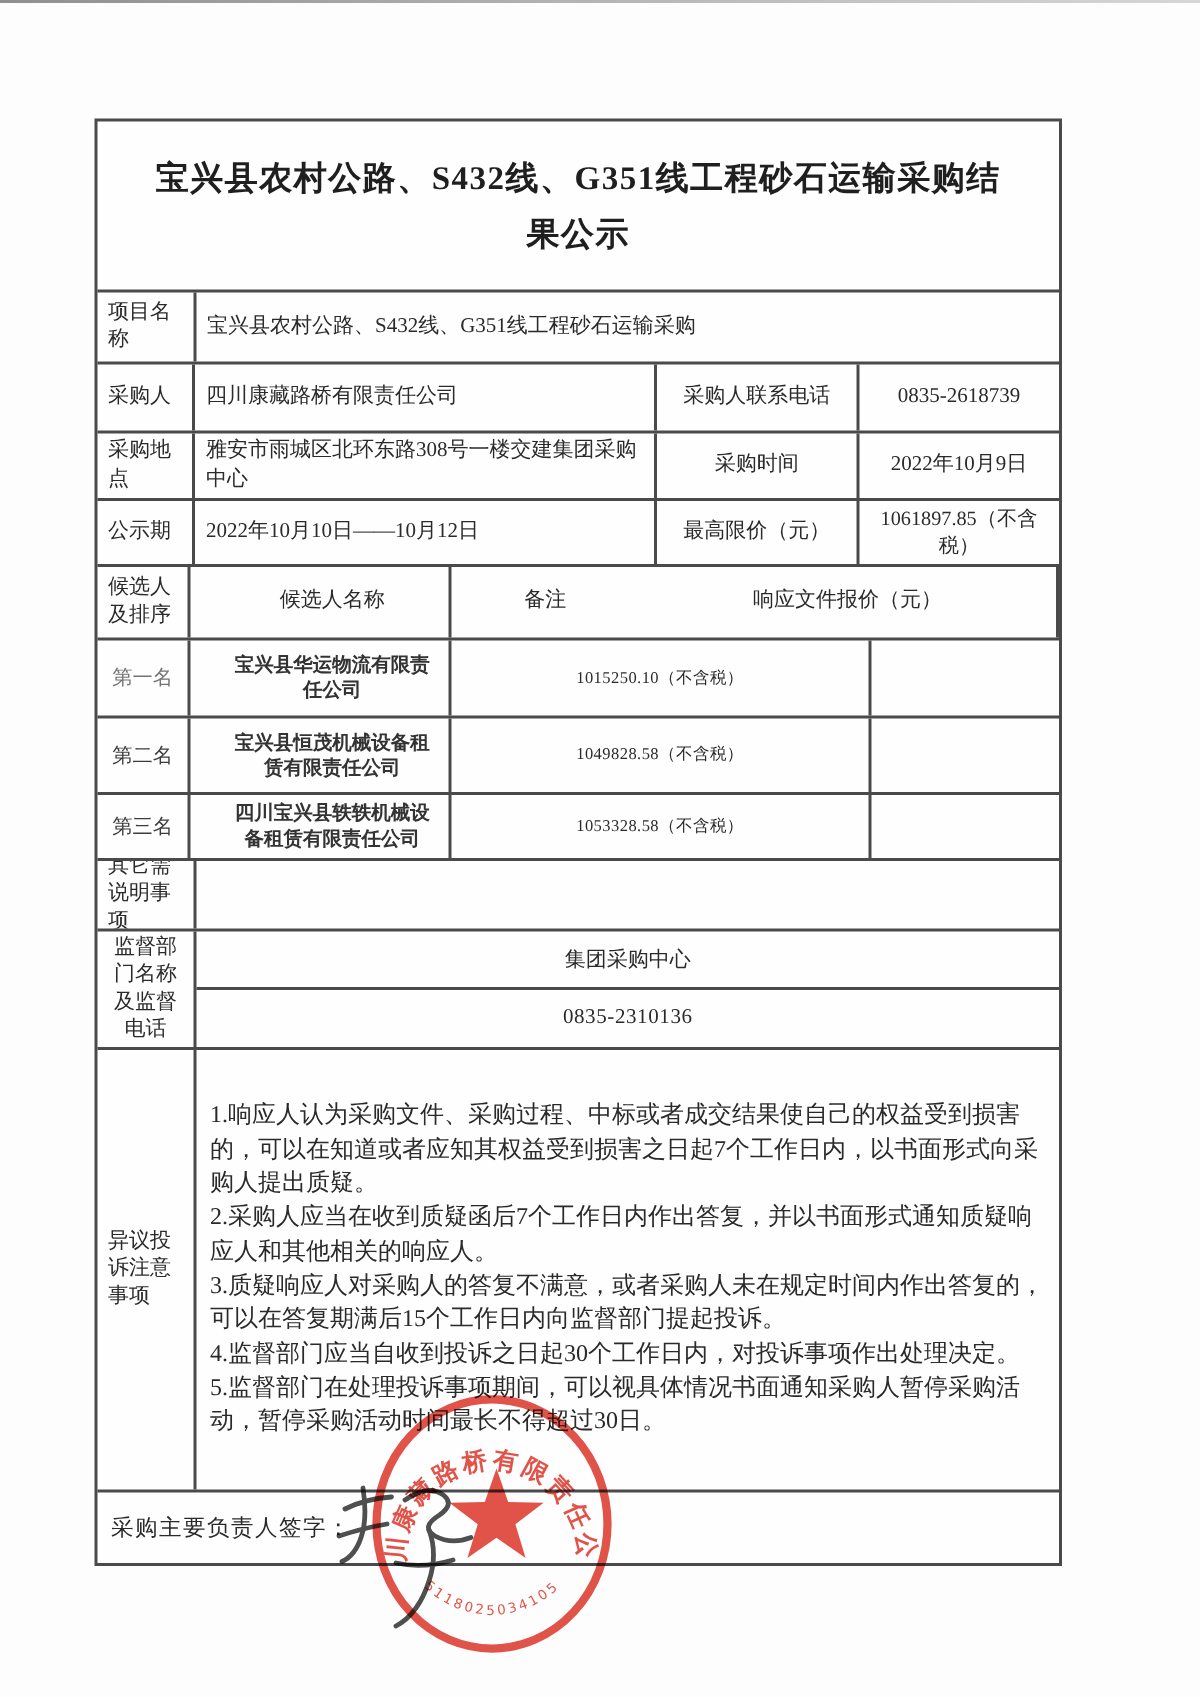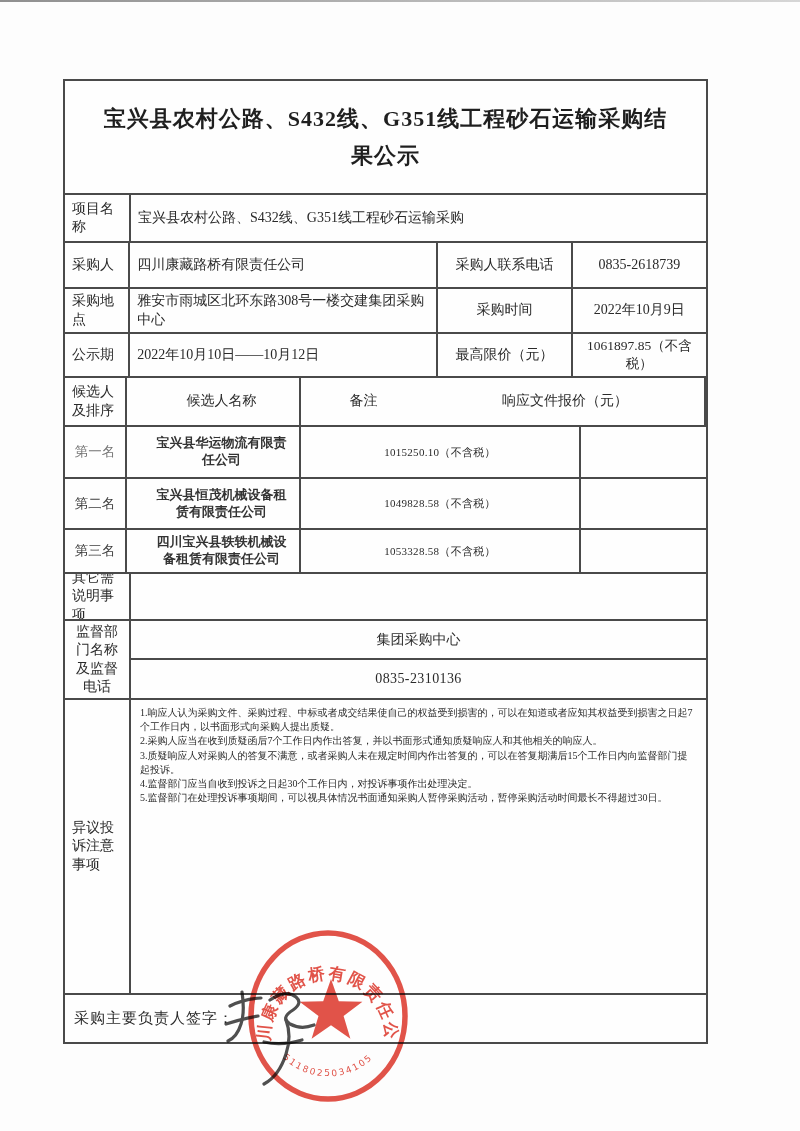--- a/index.html
+++ b/index.html
@@ -71,22 +71,22 @@
   .candname{font-size:13px;font-weight:700;color:#333;}
   .candprice{font-size:11px;letter-spacing:.3px;}
   .rank-faded{color:#737373;}
   .rank-dark{color:#3c3c3c;font-size:13.5px;}
 
   .sup-right{flex:1;display:flex;flex-direction:column;}
   .sup-top{height:39px;border-bottom:2px solid var(--line);display:flex;align-items:center;justify-content:center;font-size:14px;}
   .sup-bottom{flex:1;display:flex;align-items:center;justify-content:center;font-size:14px;letter-spacing:.4px;}
 
   .obj-content{
-    flex:1;display:flex;flex-direction:column;
-    font-size:10px;line-height:1.42;
+    flex:1;display:flex;flex-direction:column;justify-content:center;
+    font-size:16px;line-height:1.42;
     padding:6px 9px;
     border-right:none;
   }
   .obj-item{margin:0;}
 
   .sign-cell{
     width:100%;display:flex;align-items:center;
     font-size:15px;padding-left:9px;letter-spacing:1px;
   }
 

